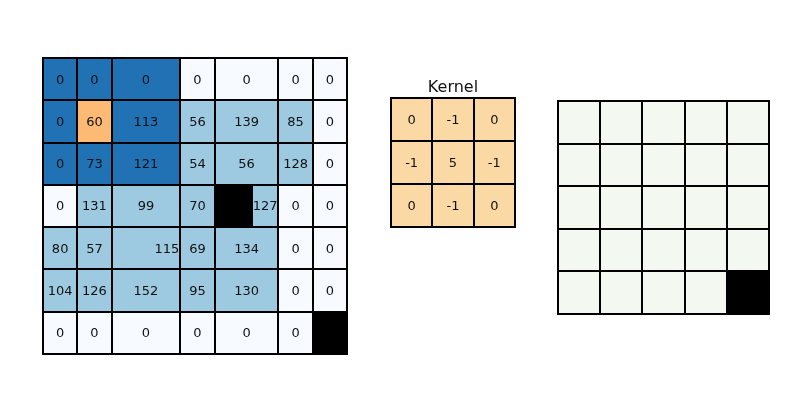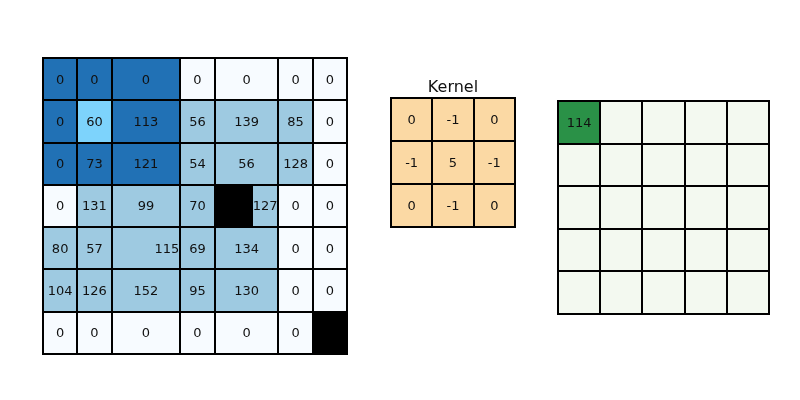--- a/index.html
+++ b/index.html
@@ -71,21 +71,21 @@
 
   <div id="input-grid" class="matrix" style="grid-template-columns: repeat(7, 1fr); grid-template-rows: repeat(7, 1fr);">
       <div class="cell" style="background: rgb(33, 113, 181);">0</div>
       <div class="cell" style="background: rgb(33, 113, 181);">0</div>
       <div class="cell" style="background: rgb(33, 113, 181);">0</div>
       <div class="cell" style="background: rgb(247, 251, 255);">0</div>
       <div class="cell" style="background: rgb(247, 251, 255);">0</div>
       <div class="cell" style="background: rgb(247, 251, 255);">0</div>
       <div class="cell" style="background: rgb(247, 251, 255);">0</div>
       <div class="cell" style="background: rgb(33, 113, 181);">0</div>
-      <div class="cell" style="background: #7dd3fc;">60</div>
+      <div class="cell" style="background: #fdba74;">60</div>
       <div class="cell" style="background: rgb(33, 113, 181);">113</div>
       <div class="cell" style="background: rgb(158, 202, 225);">56</div>
       <div class="cell" style="background: rgb(158, 202, 225);">139</div>
       <div class="cell" style="background: rgb(158, 202, 225);">85</div>
       <div class="cell" style="background: rgb(247, 251, 255);">0</div>
       <div class="cell" style="background: rgb(33, 113, 181);">0</div>
       <div class="cell" style="background: rgb(33, 113, 181);">73</div>
       <div class="cell" style="background: rgb(33, 113, 181);">121</div>
       <div class="cell" style="background: rgb(158, 202, 225); text-align: right;">54</div>
       <div class="cell" style="background: rgb(158, 202, 225);">56</div>
@@ -128,21 +128,20 @@
       <div class="cell" style="background: rgb(251, 217, 164);">0</div>
       <div class="cell" style="background: rgb(251, 217, 164);">-1</div>
       <div class="cell" style="background: rgb(251, 217, 164);">5</div>
       <div class="cell" style="background: rgb(251, 217, 164);">-1</div>
       <div class="cell" style="background: rgb(251, 217, 164);">0</div>
       <div class="cell" style="background: rgb(251, 217, 164);">-1</div>
       <div class="cell" style="background: rgb(251, 217, 164);">0</div>
     </div>
 
   <div id="output-grid" class="matrix" style="grid-template-columns: repeat(5, 1fr); grid-template-rows: repeat(5, 1fr);">
-      <div class="cell" style="background: rgb(42, 145, 71);">114</div>
       <div class="cell" style="background: rgb(243, 249, 240);"></div>
       <div class="cell" style="background: rgb(243, 249, 240);"></div>
       <div class="cell" style="background: rgb(243, 249, 240);"></div>
       <div class="cell" style="background: rgb(243, 249, 240);"></div>
       <div class="cell" style="background: rgb(243, 249, 240);"></div>
       <div class="cell" style="background: rgb(243, 249, 240);"></div>
       <div class="cell" style="background: rgb(243, 249, 240);"></div>
       <div class="cell" style="background: rgb(243, 249, 240);"></div>
       <div class="cell" style="background: rgb(243, 249, 240);"></div>
       <div class="cell" style="background: rgb(243, 249, 240);"></div>

